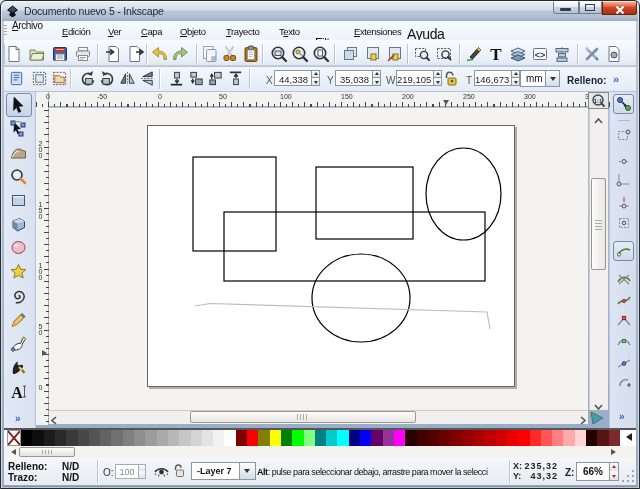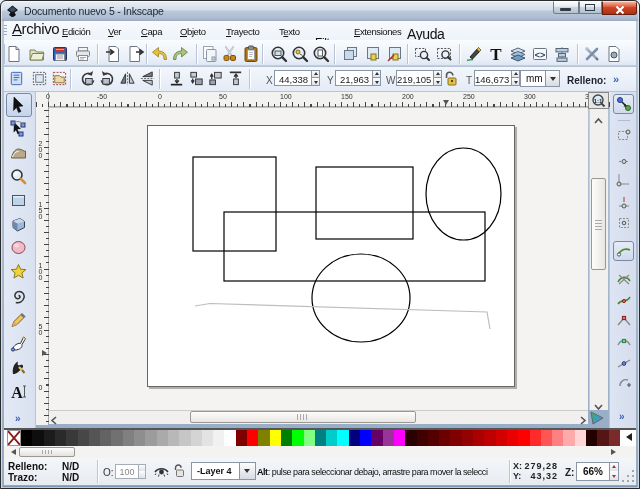--- a/index.html
+++ b/index.html
@@ -26,21 +26,21 @@
 <div class="ab" style="left:579px;top:1px;width:23px;height:13px;background:linear-gradient(#fdfeff,#e7edf3 45%,#cdd7e0 50%,#b4c2ce);border:1px solid #717d8a;border-top:none"></div>
 <div class="ab" style="left:585px;top:3.5px;width:10px;height:7.5px;border:1.5px solid #2e3a46;background:transparent"></div>
 <div class="ab" style="left:602px;top:1px;width:35px;height:14px;background:linear-gradient(#f6c0ac 0%,#e2674a 40%,#cf4528 50%,#aa3010 100%);border:1px solid #66200f;border-top:none;border-radius:0 0 3px 0"></div>
 <div class="ab" style="left:613px;top:2px;width:14px;height:12px">
 <svg width="14" height="12">
       <path d="M3.5 2.5 L10.5 9.5 M10.5 2.5 L3.5 9.5" stroke="#fff" stroke-width="2.2"></path>
     </svg></div>
 
 <div class="ab" style="left:4px;top:21px;width:632px;height:19px;background:linear-gradient(#f7fafd,#eef3fa)"></div>
 <div class="ab" style="left:4px;top:25px;width:3px;height:12px;background:repeating-linear-gradient(#9aa7b8 0 1px,transparent 1px 3px)"></div>
-<div class="ab" style="left:12px;top:20px;font-size:15px;letter-spacing:-0.4px;color:#111"><u>A</u>rchivo</div>
+<div class="ab" style="left:12px;top:20px;font-size:10px;letter-spacing:-0.4px;color:#111"><u>A</u>rchivo</div>
 <div class="ab" style="left:62px;top:26px;font-size:9.5px;letter-spacing:-0.4px;color:#111"><u>E</u>dición</div>
 <div class="ab" style="left:108px;top:26px;font-size:9.5px;letter-spacing:-0.4px;color:#111"><u>V</u>er</div>
 <div class="ab" style="left:141px;top:26px;font-size:9.5px;letter-spacing:-0.4px;color:#111"><u>C</u>apa</div>
 <div class="ab" style="left:180px;top:26px;font-size:9.5px;letter-spacing:-0.4px;color:#111"><u>O</u>bjeto</div>
 <div class="ab" style="left:226px;top:26px;font-size:9.5px;letter-spacing:-0.4px;color:#111"><u>T</u>rayecto</div>
 <div class="ab" style="left:279px;top:26px;font-size:9.5px;letter-spacing:-0.4px;color:#111">T<u>e</u>xto</div>
 <div class="ab" style="left:315px;top:36px;font-size:12px;letter-spacing:-0.4px;color:#111">Filtro<u>s</u></div>
 <div class="ab" style="left:354px;top:26px;font-size:9.5px;letter-spacing:-0.4px;color:#111"><u>E</u>xtensiones</div>
 <div class="ab" style="left:407px;top:26px;font-size:14px;letter-spacing:-0.4px;color:#111">Ay<u>u</u>da</div>
 <div class="ab" style="left:4px;top:40px;width:632px;height:26px;background:linear-gradient(#fafcfe,#e8eef8 80%,#dfe7f3);border-bottom:1px solid #c3cede"></div>
@@ -234,21 +234,21 @@
 <div class="ab sep" style="left:70px;top:69px;height:20px"></div>
 <div class="ab sep" style="left:159px;top:69px;height:20px"></div>
 <div class="ab sep" style="left:249px;top:69px;height:20px"></div>
 <div class="ab" style="left:266px;top:75px;font-size:10px;color:#555;">X</div>
 <div class="ab" style="left:274px;top:70px;width:38px;height:16px;background:#fff;border:1px solid #8a96a5;font-size:9.5px;color:#222;text-align:right;padding:2.5px 3px 0 0">44,338</div>
 <div class="ab" style="left:312px;top:70px;width:8px;height:8px;background:linear-gradient(#fdfdfd,#dde3ea);border:1px solid #8a96a5;border-left:none"></div>
 <div class="ab" style="left:312px;top:78px;width:8px;height:8px;background:linear-gradient(#fdfdfd,#dde3ea);border:1px solid #8a96a5;border-left:none;border-top:none"></div>
 <div class="ab" style="left:314px;top:72px;width:0;height:0;border-left:2.5px solid transparent;border-right:2.5px solid transparent;border-bottom:3px solid #333"></div>
 <div class="ab" style="left:314px;top:81px;width:0;height:0;border-left:2.5px solid transparent;border-right:2.5px solid transparent;border-top:3px solid #333"></div>
 <div class="ab" style="left:327px;top:75px;font-size:10px;color:#555;">Y</div>
-<div class="ab" style="left:335px;top:70px;width:38px;height:16px;background:#fff;border:1px solid #8a96a5;font-size:9.5px;color:#222;text-align:right;padding:2.5px 3px 0 0">21,963</div>
+<div class="ab" style="left:335px;top:70px;width:38px;height:16px;background:#fff;border:1px solid #8a96a5;font-size:9.5px;color:#222;text-align:right;padding:2.5px 3px 0 0">35,038</div>
 <div class="ab" style="left:373px;top:70px;width:8px;height:8px;background:linear-gradient(#fdfdfd,#dde3ea);border:1px solid #8a96a5;border-left:none"></div>
 <div class="ab" style="left:373px;top:78px;width:8px;height:8px;background:linear-gradient(#fdfdfd,#dde3ea);border:1px solid #8a96a5;border-left:none;border-top:none"></div>
 <div class="ab" style="left:375px;top:72px;width:0;height:0;border-left:2.5px solid transparent;border-right:2.5px solid transparent;border-bottom:3px solid #333"></div>
 <div class="ab" style="left:375px;top:81px;width:0;height:0;border-left:2.5px solid transparent;border-right:2.5px solid transparent;border-top:3px solid #333"></div>
 <div class="ab" style="left:386px;top:75px;font-size:10px;color:#555;">W</div>
 <div class="ab" style="left:396px;top:70px;width:38px;height:16px;background:#fff;border:1px solid #8a96a5;font-size:9.5px;color:#222;text-align:right;padding:2.5px 3px 0 0">219,105</div>
 <div class="ab" style="left:434px;top:70px;width:8px;height:8px;background:linear-gradient(#fdfdfd,#dde3ea);border:1px solid #8a96a5;border-left:none"></div>
 <div class="ab" style="left:434px;top:78px;width:8px;height:8px;background:linear-gradient(#fdfdfd,#dde3ea);border:1px solid #8a96a5;border-left:none;border-top:none"></div>
 <div class="ab" style="left:436px;top:72px;width:0;height:0;border-left:2.5px solid transparent;border-right:2.5px solid transparent;border-bottom:3px solid #333"></div>
 <div class="ab" style="left:436px;top:81px;width:0;height:0;border-left:2.5px solid transparent;border-right:2.5px solid transparent;border-top:3px solid #333"></div>
@@ -542,28 +542,28 @@
 <svg width="15" height="14">
       <path d="M1 8 C4 3.5 11 3.5 14 8" fill="none" stroke="#333" stroke-width="1.5"></path>
       <circle cx="7.5" cy="8" r="2.4" fill="#333"></circle>
       <path d="M2 9.5 l-1 1.5 M5 10.5 l-0.5 2 M10 10.5 l0.5 2 M13 9.5 l1 1.5" stroke="#333"></path>
     </svg></div>
 <div class="ab" style="left:173px;top:463px;width:12px;height:15px">
 <svg width="12" height="15">
       <path d="M2.5 7 v-2.2 a2.8 2.8 0 0 1 5.6 0" fill="none" stroke="#555" stroke-width="1.4"></path>
       <rect x="3.5" y="7" width="7" height="6.5" rx="1" fill="#e8e4da" stroke="#777"></rect>
     </svg></div>
-<div class="ab" style="left:191px;top:462px;width:49px;height:18px;background:#fff;border:1px solid #8a96a5;font-size:9px;color:#111;padding:3px 0 0 5px;font-weight:bold">-Layer 4</div>
+<div class="ab" style="left:191px;top:462px;width:49px;height:18px;background:#fff;border:1px solid #8a96a5;font-size:9px;color:#111;padding:3px 0 0 5px;font-weight:bold">-Layer 7</div>
 <div class="ab" style="left:240px;top:462px;width:16px;height:18px;background:linear-gradient(#fdfdfd,#d5dce4);border:1px solid #8a96a5;border-left:none"></div>
 <div class="ab" style="left:244px;top:469px;width:0;height:0;border-left:3.5px solid transparent;border-right:3.5px solid transparent;border-top:4px solid #333"></div>
 <div class="ab" style="left:257px;top:467px;width:253px;font-size:9px;letter-spacing:-0.45px;color:#111;white-space:nowrap;overflow:hidden"><b>Alt</b>: pulse para seleccionar debajo, arrastre para mover la selecci</div>
 <div class="ab sep" style="left:509px;top:460px;height:23px"></div>
 <div class="ab" style="left:513px;top:461px;font-size:9px;color:#222;font-weight:bold;">X:</div>
 <div class="ab" style="left:513px;top:471px;font-size:9px;color:#222;font-weight:bold;">Y:</div>
-<div class="ab" style="left:524px;top:461px;width:34px;text-align:right;font-size:9px;font-weight:bold;color:#222;letter-spacing:1px">279,28</div>
+<div class="ab" style="left:524px;top:461px;width:34px;text-align:right;font-size:9px;font-weight:bold;color:#222;letter-spacing:1px">235,32</div>
 <div class="ab" style="left:524px;top:471px;width:34px;text-align:right;font-size:9px;font-weight:bold;color:#222;letter-spacing:1px">43,32</div>
 <div class="ab" style="left:565px;top:467px;font-size:10px;color:#222;font-weight:bold;">Z:</div>
 <div class="ab" style="left:576px;top:462px;width:34px;height:19px;background:#fff;border:1px solid #8a96a5;font-size:10px;color:#111;text-align:center;padding-top:3px;font-weight:bold">66%</div>
 <div class="ab" style="left:610px;top:462px;width:9px;height:10px;background:linear-gradient(#fdfdfd,#dde3ea);border:1px solid #8a96a5;border-left:none"></div>
 <div class="ab" style="left:610px;top:471px;width:9px;height:10px;background:linear-gradient(#fdfdfd,#dde3ea);border:1px solid #8a96a5;border-left:none;border-top:none"></div>
 <div class="ab" style="left:612px;top:465px;width:0;height:0;border-left:2.5px solid transparent;border-right:2.5px solid transparent;border-bottom:3px solid #a33"></div>
 <div class="ab" style="left:612px;top:475px;width:0;height:0;border-left:2.5px solid transparent;border-right:2.5px solid transparent;border-top:3px solid #a33"></div>
 <div class="ab" style="left:620px;top:468px;width:16px;height:16px;background:radial-gradient(circle 1px at 13px 3px,#9aa 1px,transparent 1.5px),radial-gradient(circle 1px at 13px 8px,#9aa 1px,transparent 1.5px),radial-gradient(circle 1px at 8px 8px,#9aa 1px,transparent 1.5px),radial-gradient(circle 1px at 13px 13px,#9aa 1px,transparent 1.5px),radial-gradient(circle 1px at 8px 13px,#9aa 1px,transparent 1.5px),radial-gradient(circle 1px at 3px 13px,#9aa 1px,transparent 1.5px)"></div>
 <div class="ab" style="left:3px;top:485px;width:634px;height:3px;background:linear-gradient(#9db3c9,#56789a)"></div>
 </body></html>

